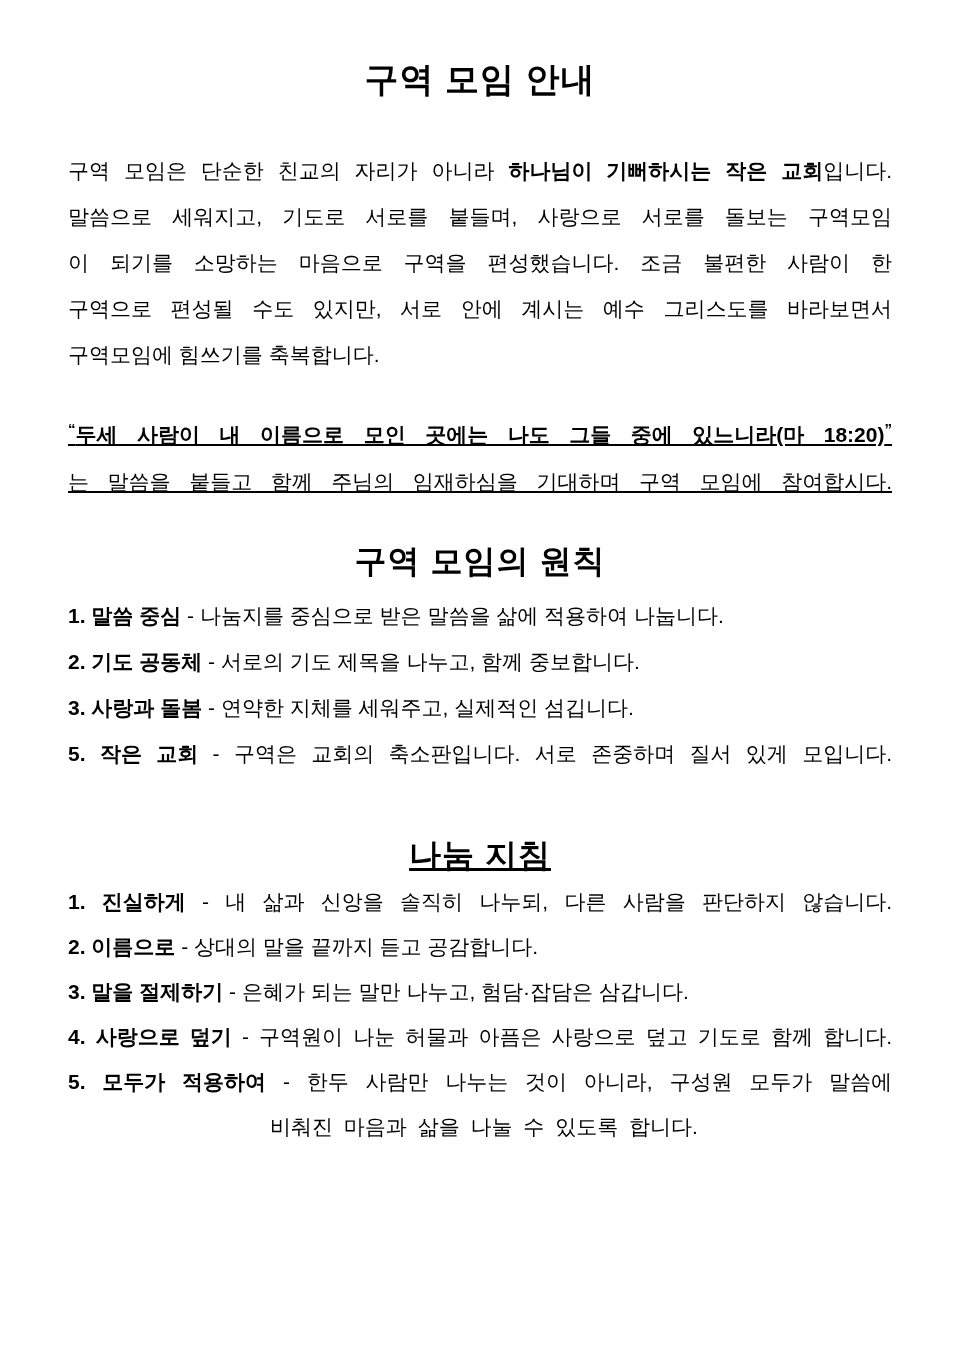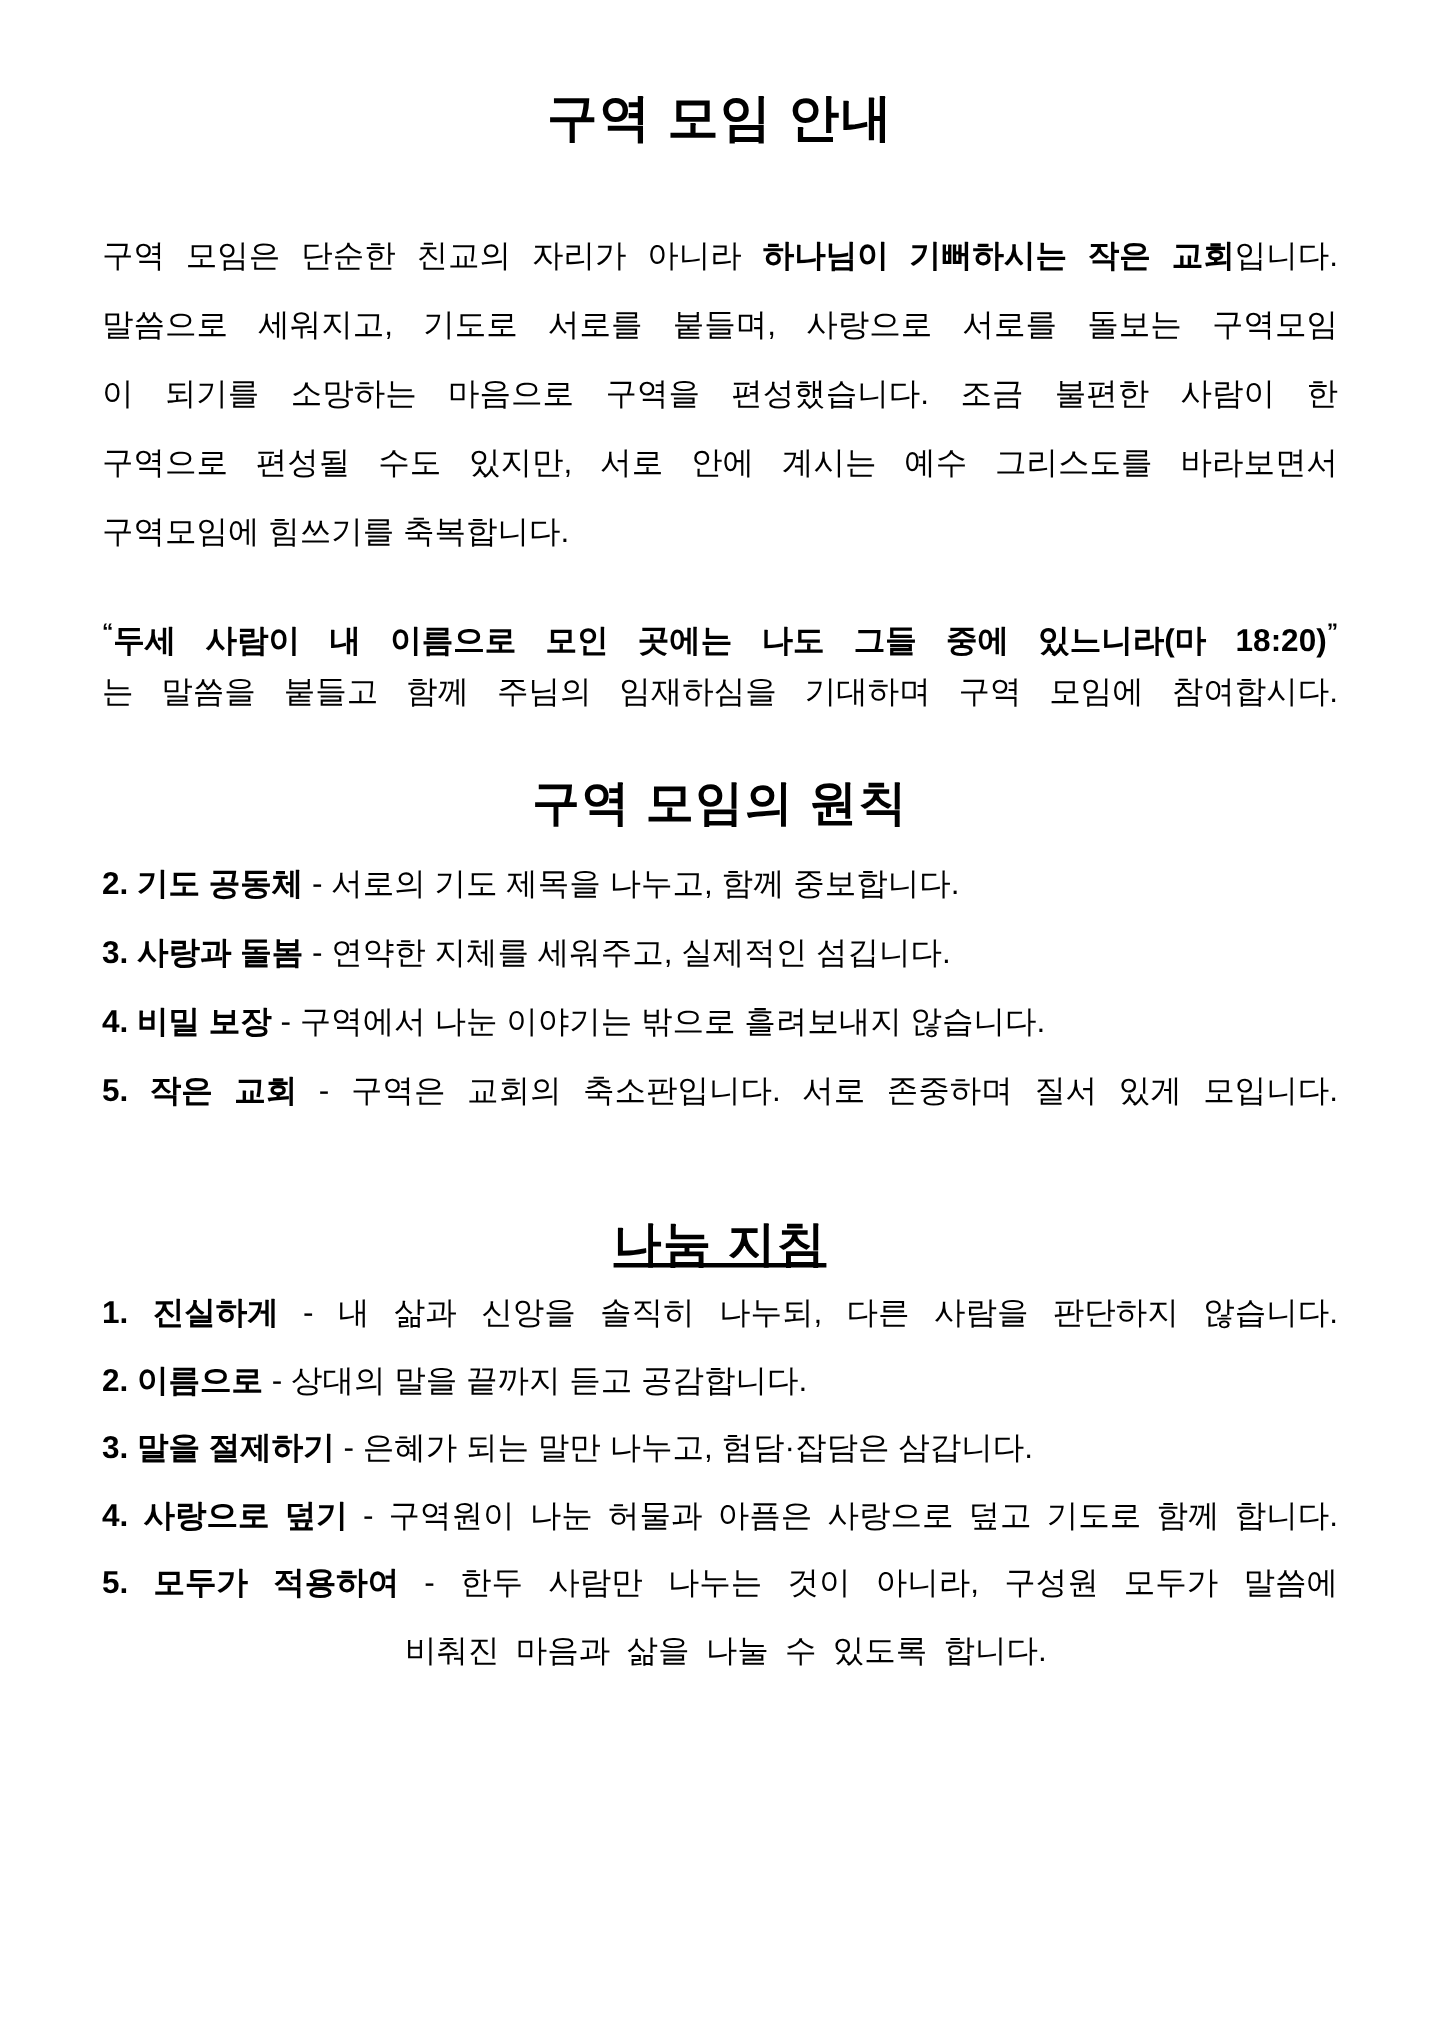--- a/index.html
+++ b/index.html
@@ -22,21 +22,21 @@
     line-height: 42px;
     font-weight: 700;
     text-align: center;
     letter-spacing: 1px;
   }
   .line { line-height: 46px; }
   .j { text-align: justify; text-align-last: justify; }
   .b { font-weight: 700; }
   .intro { margin-top: 48px; }
   .verse { margin-top: 27px; }
-  .verse .line { line-height: 34px; }
+  .verse .line { line-height: 47px; text-decoration: underline; }
   .qmark { font-size: 0.72em; vertical-align: 0.55em; font-weight: 700; }
   .heading {
     margin: 36px 0 0 0;
     font-size: 32px;
     line-height: 40px;
     font-weight: 700;
     text-align: center;
     letter-spacing: 1px;
   }
   .heading-2 { margin-top: 58px; text-decoration: underline; }
@@ -63,23 +63,23 @@
   </div>
 
   <div class="verse">
     <div class="line j b"><span class="qmark">“</span><span>두세 사람이 내 이름으로 모인 곳에는 나도 그들 중에 있느니라(마 18:20)</span><span class="qmark">”</span></div>
     <div class="line j"><span>는 말씀을 붙들고 함께 주님의 임재하심을 기대하며 구역 모임에 참여합시다.</span></div>
   </div>
 
   <h2 class="heading">구역 모임의 원칙</h2>
 
   <div class="list">
+    <div class="item"><span class="b">1.</span> <span class="b">말씀 중심</span><span> - </span><span>나눔지를 중심으로 받은 말씀을 삶에 적용하여 나눕니다.</span></div>
     <div class="item"><span class="b">2.</span> <span class="b">기도 공동체</span><span> - </span><span>서로의 기도 제목을 나누고, 함께 중보합니다.</span></div>
     <div class="item"><span class="b">3.</span> <span class="b">사랑과 돌봄</span><span> - </span><span>연약한 지체를 세워주고, 실제적인 섬깁니다.</span></div>
-    <div class="item"><span class="b">4.</span> <span class="b">비밀 보장</span><span> - </span><span>구역에서 나눈 이야기는 밖으로 흘려보내지 않습니다.</span></div>
     <div class="item j"><span class="b">5.</span> <span class="b">작은 교회</span><span> - </span><span>구역은 교회의 축소판입니다. 서로 존중하며 질서 있게 모입니다.</span></div>
   </div>
 
   <h2 class="heading heading-2">나눔 지침</h2>
 
   <div class="list list-2">
     <div class="item j"><span class="b">1.</span> <span class="b">진실하게</span><span> - </span><span>내 삶과 신앙을 솔직히 나누되, 다른 사람을 판단하지 않습니다.</span></div>
     <div class="item"><span class="b">2.</span> <span class="b">이름으로</span><span> - </span><span>상대의 말을 끝까지 듣고 공감합니다.</span></div>
     <div class="item"><span class="b">3.</span> <span class="b">말을 절제하기</span><span> - </span><span>은혜가 되는 말만 나누고, 험담·잡담은 삼갑니다.</span></div>
     <div class="item j"><span class="b">4.</span> <span class="b">사랑으로 덮기</span><span> - </span><span>구역원이 나눈 허물과 아픔은 사랑으로 덮고 기도로 함께 합니다.</span></div>

